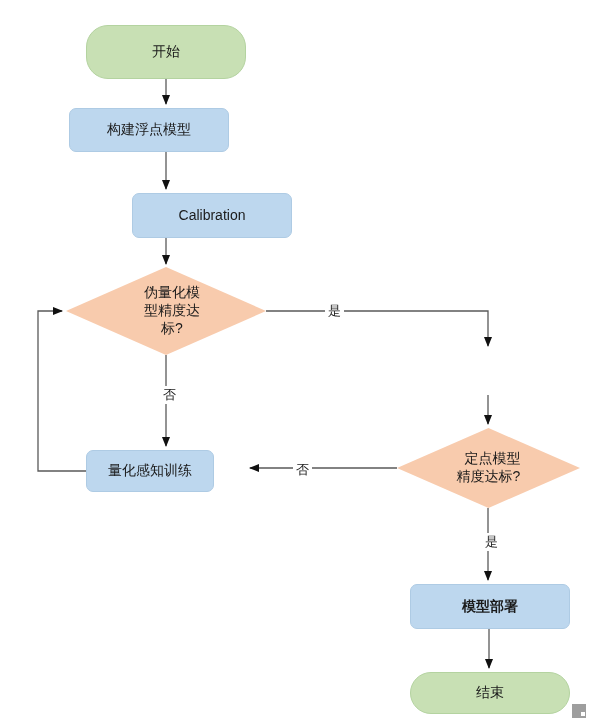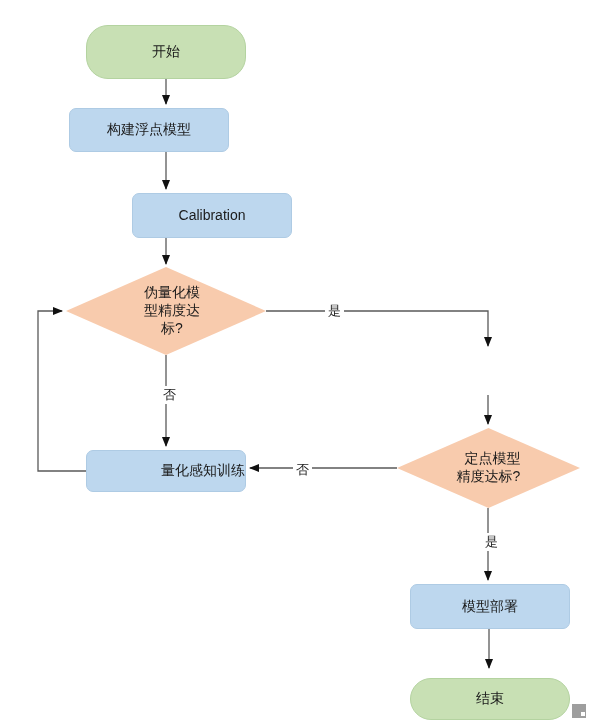--- a/index.html
+++ b/index.html
@@ -118,36 +118,36 @@
     <span>Calibration</span>
   </div>
 
   <div class="node decision" style="left:66px;top:267px;width:200px;height:88px;">
     <span class="dshape" style="clip-path:polygon(50% 0%,100% 50%,50% 100%,0% 50%);"></span>
     <span class="dlabel" style="white-space:pre-line;margin-left:12px;">伪量化模
 型精度达
 标?</span>
   </div>
 
-  <div class="node process" style="left:86px;top:450px;width:160px;height:42px;justify-content:flex-end;">
+  <div class="node process" style="left:86px;top:450px;width:128px;height:42px;">
     <span>量化感知训练</span>
   </div>
 
 
   <div class="node decision" style="left:397px;top:428px;width:183px;height:80px;text-align:right;">
     <span class="dshape" style="clip-path:polygon(50% 0%,100% 50%,50% 100%,0% 50%);"></span>
     <span class="dlabel" style="white-space:pre-line;">定点模型
 精度达标?</span>
   </div>
 
-  <div class="node process" style="left:410px;top:584px;width:160px;height:45px;">
+  <div class="node process" style="left:410px;top:584px;width:160px;height:45px;font-weight:bold;">
     <span>模型部署</span>
   </div>
 
-  <div class="node terminal" style="left:410px;top:672px;width:160px;height:42px;margin-top:6px;">
+  <div class="node terminal" style="left:410px;top:672px;width:160px;height:42px;">
     <span>结束</span>
   </div>
 
   <span class="edge-label" style="left:160px;top:386px;">否</span>
   <span class="edge-label" style="left:325px;top:302px;">是</span>
   <span class="edge-label" style="left:293px;top:461px;">否</span>
   <span class="edge-label" style="left:482px;top:533px;">是</span>
 
   <svg id="corner-mark" viewBox="0 0 24 24" xmlns="http://www.w3.org/2000/svg">
     <path d="M4,10 L18,10 L18,24 L4,24 Z" fill="#9e9e9e"></path>

